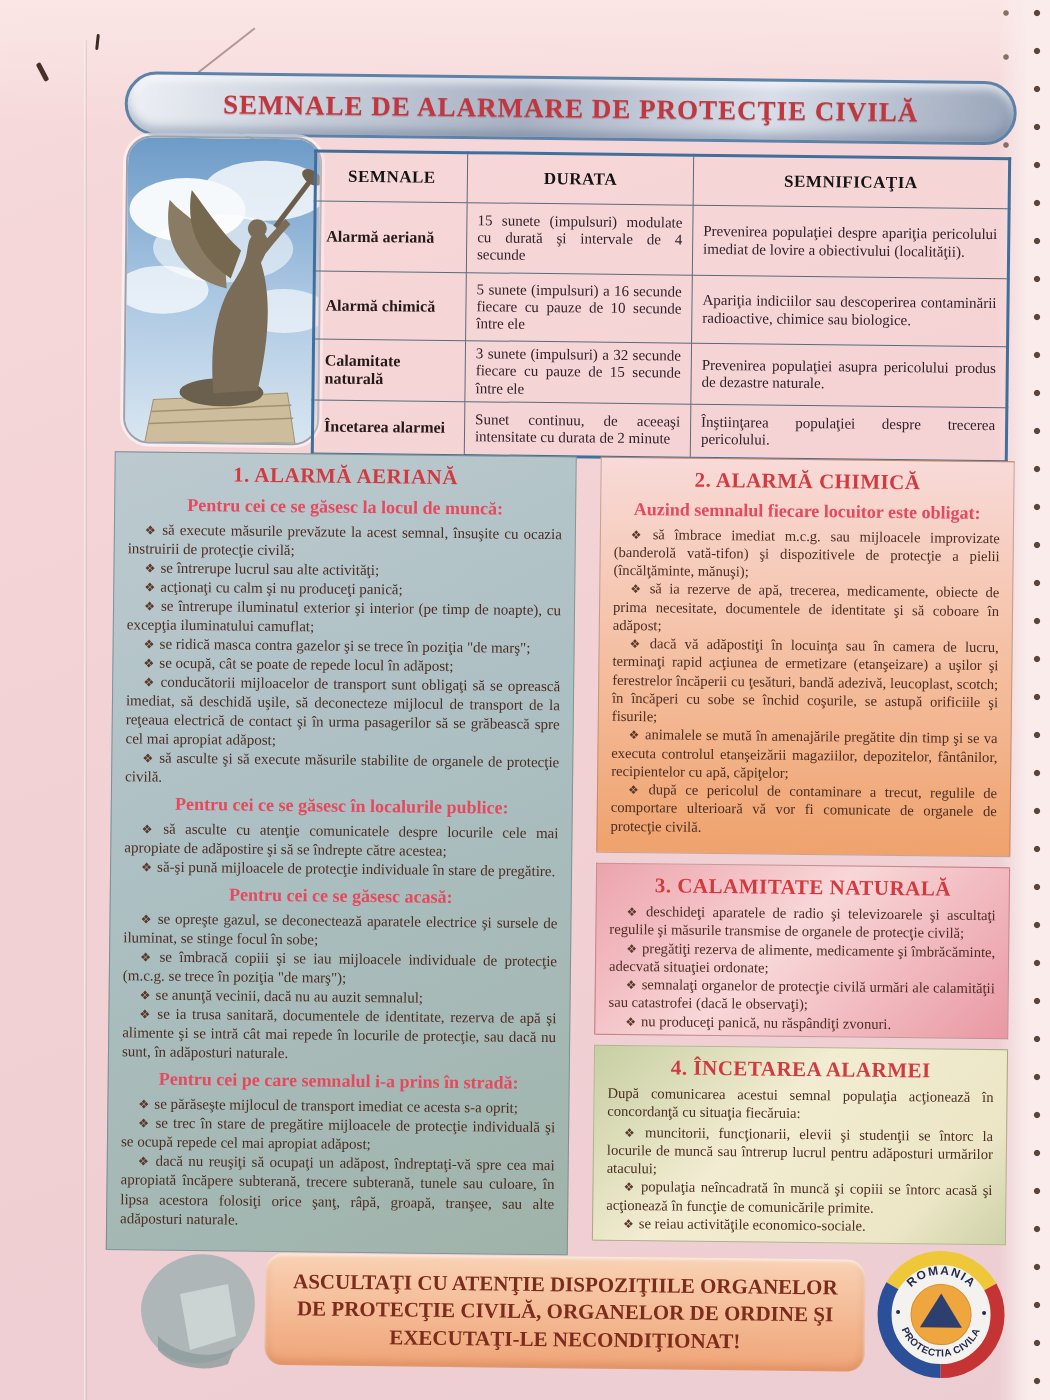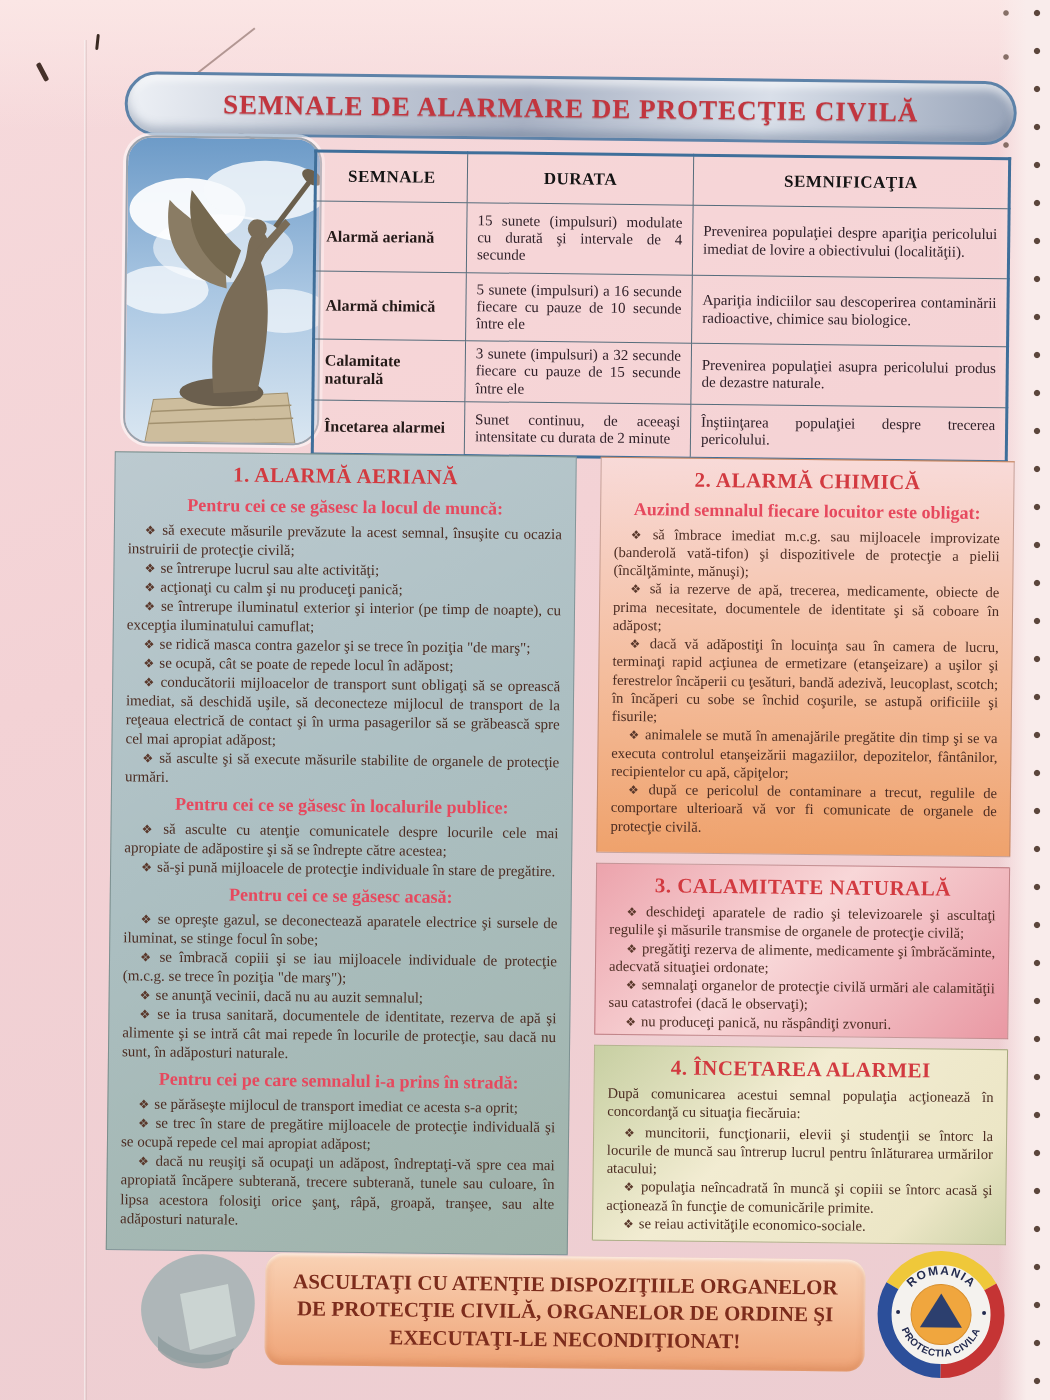--- a/index.html
+++ b/index.html
@@ -175,21 +175,21 @@
   <div class="panel panel1">
     <h3>1. ALARMĂ AERIANĂ</h3>
     <h4>Pentru cei ce se găsesc la locul de muncă:</h4>
     <p class="bullet"><span class="bdi">❖</span><span>să execute măsurile prevăzute la acest semnal, însuşite cu ocazia instruirii de protecţie civilă;</span></p>
     <p class="bullet"><span class="bdi">❖</span><span>se întrerupe lucrul sau alte activităţi;</span></p>
     <p class="bullet"><span class="bdi">❖</span><span>acţionaţi cu calm şi nu produceţi panică;</span></p>
     <p class="bullet"><span class="bdi">❖</span><span>se întrerupe iluminatul exterior şi interior (pe timp de noapte), cu excepţia iluminatului camuflat;</span></p>
     <p class="bullet"><span class="bdi">❖</span><span>se ridică masca contra gazelor şi se trece în poziţia "de marş";</span></p>
     <p class="bullet"><span class="bdi">❖</span><span>se ocupă, cât se poate de repede locul în adăpost;</span></p>
     <p class="bullet"><span class="bdi">❖</span><span>conducătorii mijloacelor de transport sunt obligaţi să se oprească imediat, să deschidă uşile, să deconecteze mijlocul de transport de la reţeaua electrică de contact şi în urma pasagerilor să se grăbească spre cel mai apropiat adăpost;</span></p>
-    <p class="bullet"><span class="bdi">❖</span><span>să asculte şi să execute măsurile stabilite de organele de protecţie urmări.</span></p>
+    <p class="bullet"><span class="bdi">❖</span><span>să asculte şi să execute măsurile stabilite de organele de protecţie civilă.</span></p>
     <h4>Pentru cei ce se găsesc în localurile publice:</h4>
     <p class="bullet"><span class="bdi">❖</span><span>să asculte cu atenţie comunicatele despre locurile cele mai apropiate de adăpostire şi să se îndrepte către acestea;</span></p>
     <p class="bullet"><span class="bdi">❖</span><span>să-şi pună mijloacele de protecţie individuale în stare de pregătire.</span></p>
     <h4>Pentru cei ce se găsesc acasă:</h4>
     <p class="bullet"><span class="bdi">❖</span><span>se opreşte gazul, se deconectează aparatele electrice şi sursele de iluminat, se stinge focul în sobe;</span></p>
     <p class="bullet"><span class="bdi">❖</span><span>se îmbracă copiii şi se iau mijloacele individuale de protecţie (m.c.g. se trece în poziţia "de marş");</span></p>
     <p class="bullet"><span class="bdi">❖</span><span>se anunţă vecinii, dacă nu au auzit semnalul;</span></p>
     <p class="bullet"><span class="bdi">❖</span><span>se ia trusa sanitară, documentele de identitate, rezerva de apă şi alimente şi se intră cât mai repede în locurile de protecţie, sau dacă nu sunt, în adăposturi naturale.</span></p>
     <h4>Pentru cei pe care semnalul i-a prins în stradă:</h4>
     <p class="bullet"><span class="bdi">❖</span><span>se părăseşte mijlocul de transport imediat ce acesta s-a oprit;</span></p>
@@ -211,21 +211,21 @@
     <h3>3. CALAMITATE NATURALĂ</h3>
     <p class="bullet"><span class="bdi">❖</span><span>deschideţi aparatele de radio şi televizoarele şi ascultaţi regulile şi măsurile transmise de organele de protecţie civilă;</span></p>
     <p class="bullet"><span class="bdi">❖</span><span>pregătiţi rezerva de alimente, medicamente şi îmbrăcăminte, adecvată situaţiei ordonate;</span></p>
     <p class="bullet"><span class="bdi">❖</span><span>semnalaţi organelor de protecţie civilă urmări ale calamităţii sau catastrofei (dacă le observaţi);</span></p>
     <p class="bullet"><span class="bdi">❖</span><span>nu produceţi panică, nu răspândiţi zvonuri.</span></p>
   </div>
 
   <div class="panel panel4">
     <h3>4. ÎNCETAREA ALARMEI</h3>
     <p class="intro">După comunicarea acestui semnal populaţia acţionează în concordanţă cu situaţia fiecăruia:</p>
-    <p class="bullet"><span class="bdi">❖</span><span>muncitorii, funcţionarii, elevii şi studenţii se întorc la locurile de muncă sau întrerup lucrul pentru înlăturarea urmărilor atacului;</span></p>
+    <p class="bullet"><span class="bdi">❖</span><span>muncitorii, funcţionarii, elevii şi studenţii se întorc la locurile de muncă sau întrerup lucrul pentru adăposturi urmărilor atacului;</span></p>
     <p class="bullet"><span class="bdi">❖</span><span>populaţia neîncadrată în muncă şi copiii se întorc acasă şi acţionează în funcţie de comunicările primite.</span></p>
     <p class="bullet"><span class="bdi">❖</span><span>se reiau activităţile economico-sociale.</span></p>
   </div>
 
   <div class="footer-banner">
     <div class="msg">ASCULTAŢI CU ATENŢIE DISPOZIŢIILE ORGANELOR DE PROTECŢIE CIVILĂ, ORGANELOR DE ORDINE ŞI EXECUTAŢI-LE NECONDIŢIONAT!</div>
   </div>
 
   <div class="logo">
     <svg width="128" height="128" viewBox="0 0 128 128">

